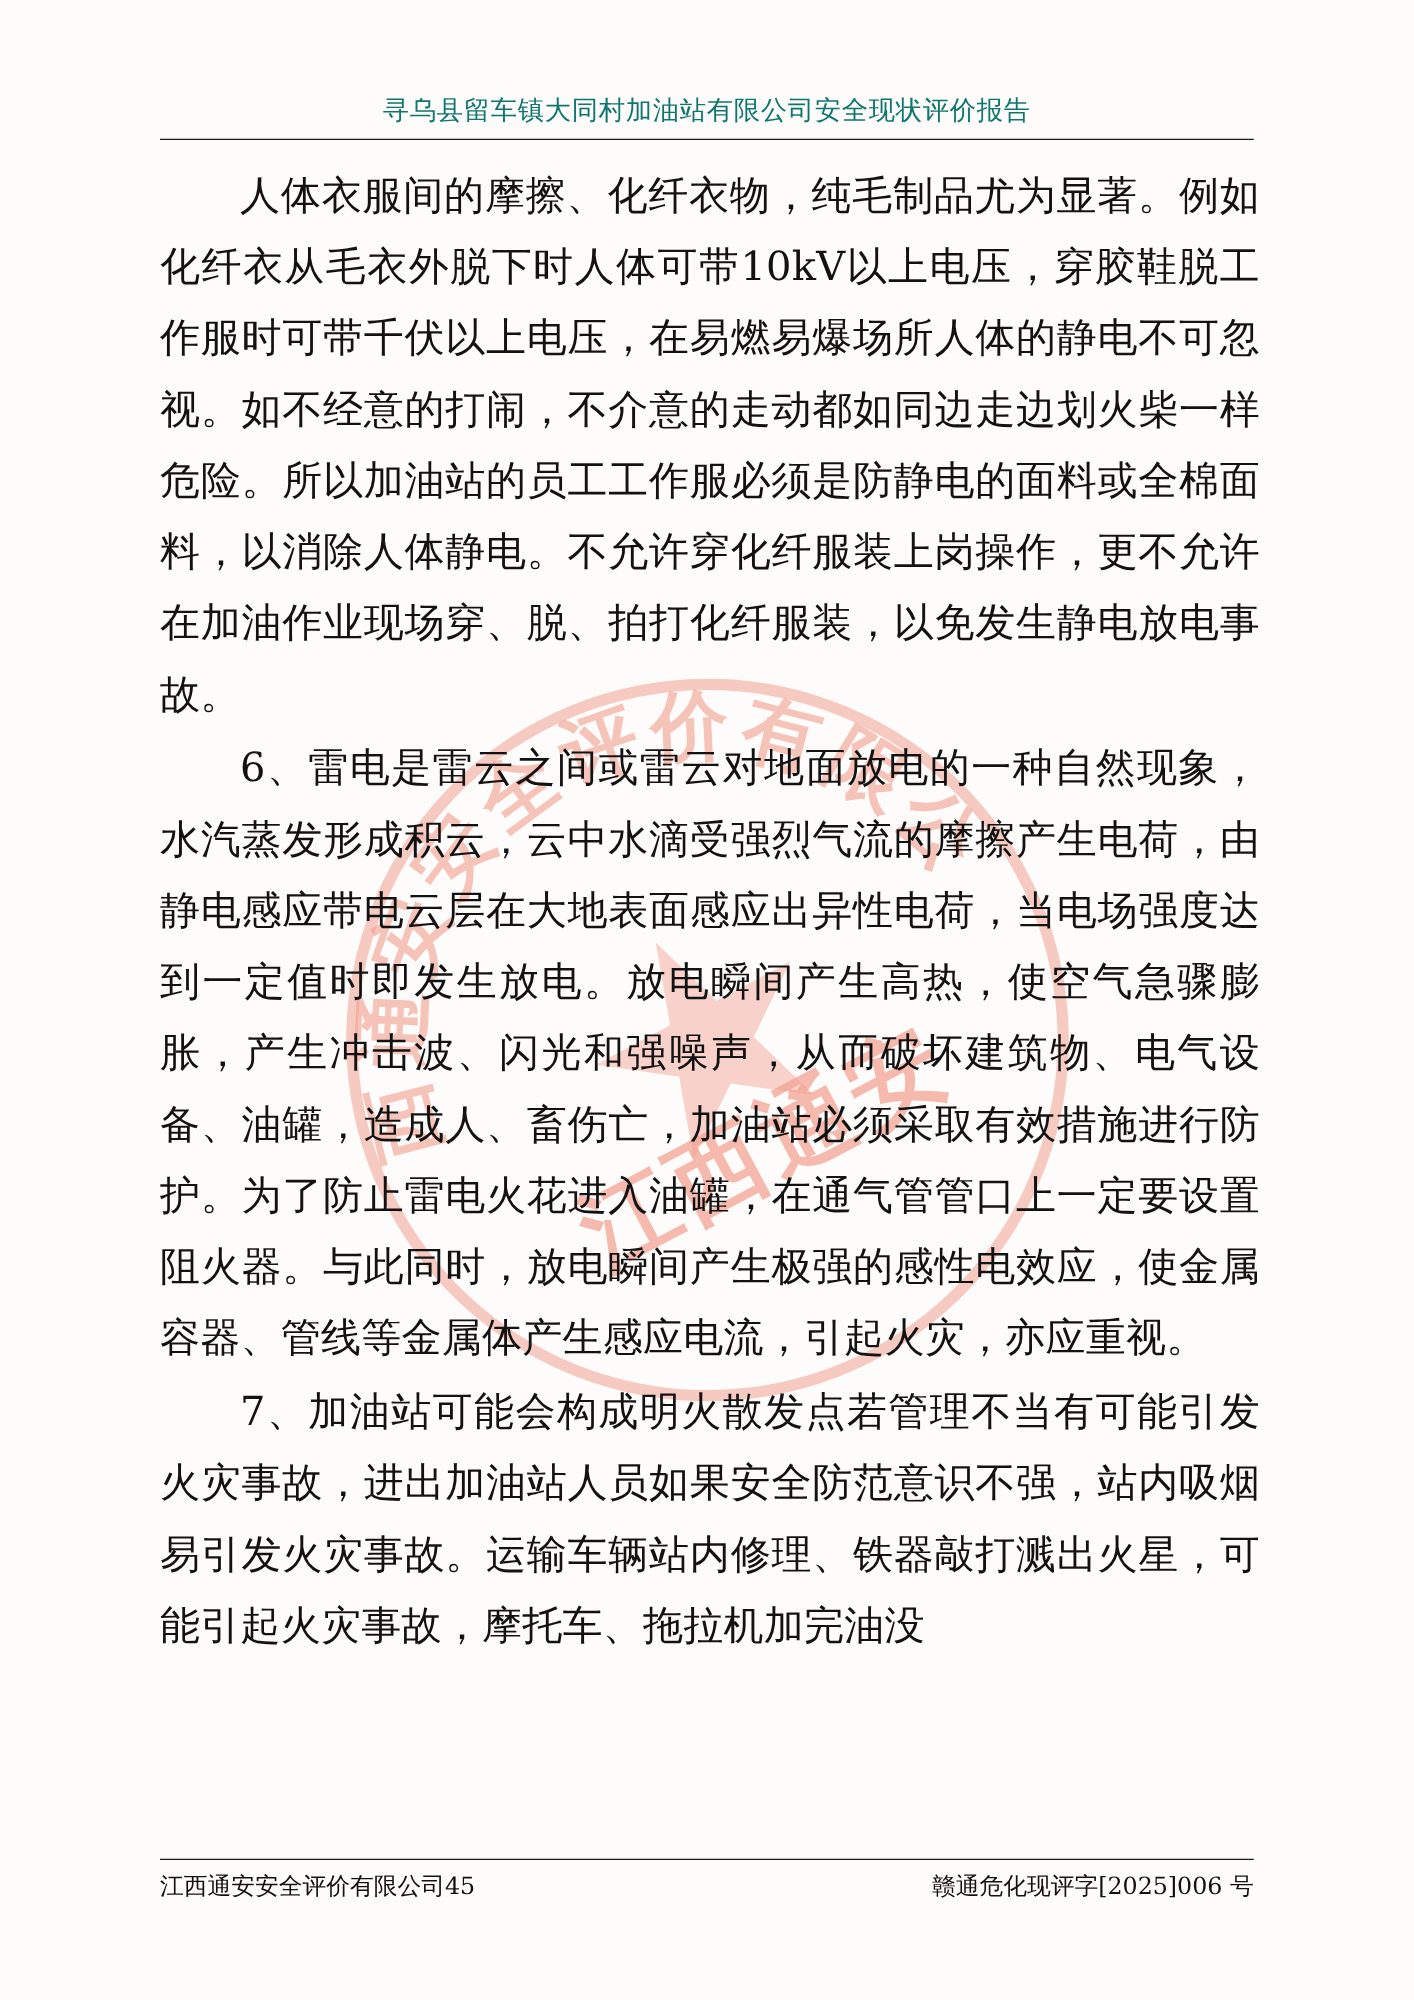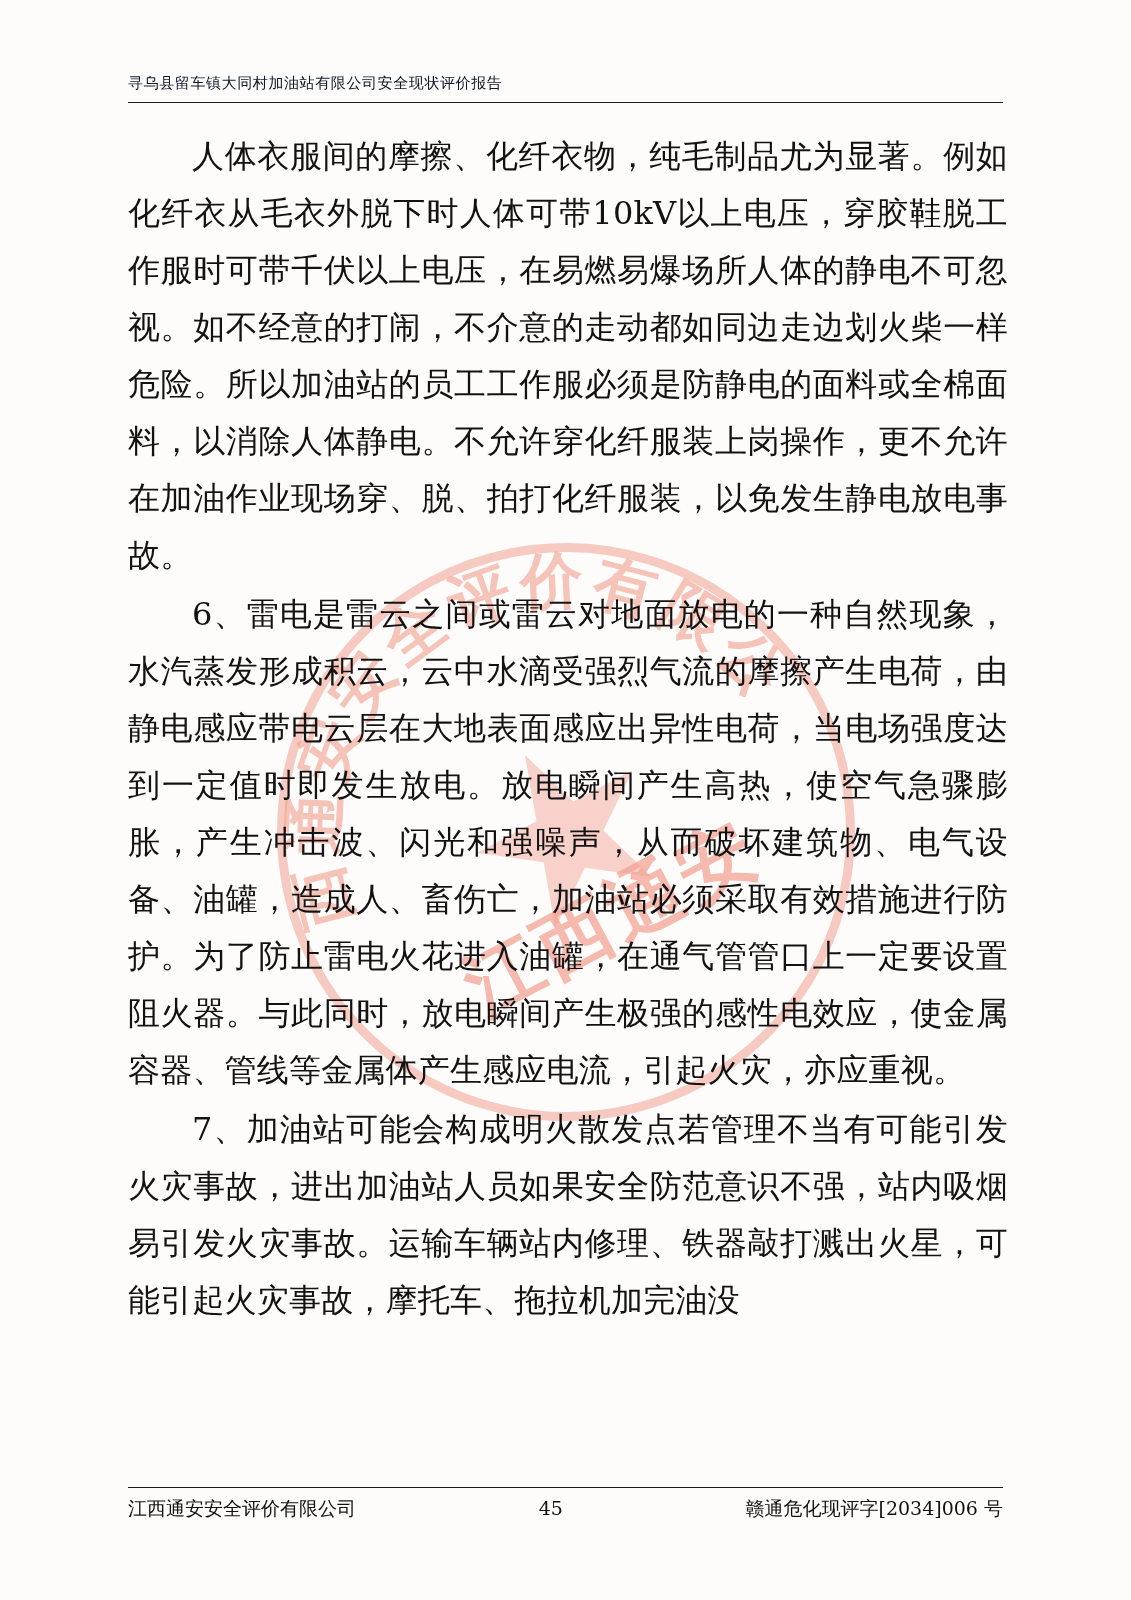--- a/index.html
+++ b/index.html
@@ -81,23 +81,24 @@
 
   
   .header {
     position: absolute;
     top: 74px;
     left: 128px;
     right: 128px;
     z-index: 2;
   }
   .header-title {
-    font-size: 15px;
+    text-align: center;
+    font-size: 21px;
     letter-spacing: 0.6px;
-    color: #0f172a;
+    color: #0f766e;
     padding-bottom: 9px;
   }
   .header-rule {
     border-bottom: 1.6px solid #1a1a1a;
   }
 
   
   .body-area {
     position: absolute;
     top: 128px;
@@ -129,21 +130,21 @@
     margin-bottom: 8px;
   }
   .footer-row {
     display: flex;
     align-items: baseline;
     justify-content: space-between;
     font-size: 19px;
     color: #111;
   }
   .footer-left { flex: 0 0 auto; }
-  .footer-center { flex: 1 1 auto; text-align: center; }
+  .footer-center { flex: 1 1 auto; }
   .footer-right { flex: 0 0 auto; }
 </style>
 </head>
 <body>
 
 <div class="page">
 
   <div class="watermark">
     <div class="wm-ring"></div>
     <svg class="wm-arc-text" viewBox="0 0 560 560">
@@ -167,17 +168,17 @@
     <p class="para">人体衣服间的摩擦、化纤衣物，纯毛制品尤为显著。例如化纤衣从毛衣外脱下时人体可带10kV以上电压，穿胶鞋脱工作服时可带千伏以上电压，在易燃易爆场所人体的静电不可忽视。如不经意的打闹，不介意的走动都如同边走边划火柴一样危险。所以加油站的员工工作服必须是防静电的面料或全棉面料，以消除人体静电。不允许穿化纤服装上岗操作，更不允许在加油作业现场穿、脱、拍打化纤服装，以免发生静电放电事故。</p>
     <p class="para">6、雷电是雷云之间或雷云对地面放电的一种自然现象，水汽蒸发形成积云，云中水滴受强烈气流的摩擦产生电荷，由静电感应带电云层在大地表面感应出异性电荷，当电场强度达到一定值时即发生放电。放电瞬间产生高热，使空气急骤膨胀，产生冲击波、闪光和强噪声，从而破坏建筑物、电气设备、油罐，造成人、畜伤亡，加油站必须采取有效措施进行防护。为了防止雷电火花进入油罐，在通气管管口上一定要设置阻火器。与此同时，放电瞬间产生极强的感性电效应，使金属容器、管线等金属体产生感应电流，引起火灾，亦应重视。</p>
     <p class="para">7、加油站可能会构成明火散发点若管理不当有可能引发火灾事故，进出加油站人员如果安全防范意识不强，站内吸烟易引发火灾事故。运输车辆站内修理、铁器敲打溅出火星，可能引起火灾事故，摩托车、拖拉机加完油没</p>
   </div>
 
   <div class="footer">
     <div class="footer-rule"></div>
     <div class="footer-row">
       <div class="footer-left">江西通安安全评价有限公司</div>
       <div class="footer-center">45</div>
-      <div class="footer-right">赣通危化现评字[2034]006 号</div>
+      <div class="footer-right">赣通危化现评字[2025]006 号</div>
     </div>
   </div>
 
 </div>
 
 </body></html>

